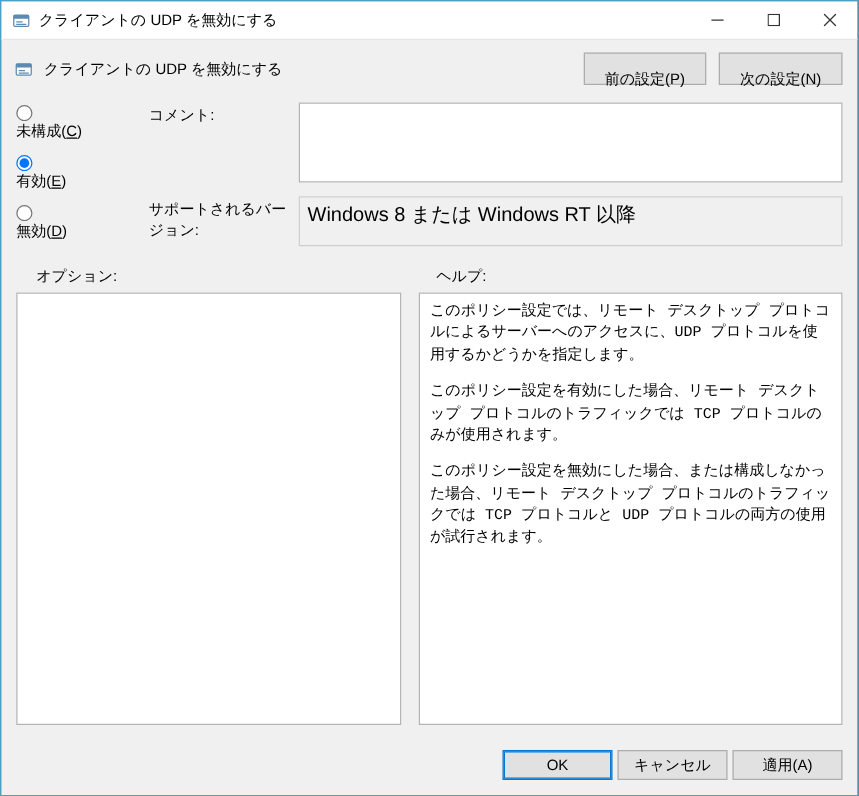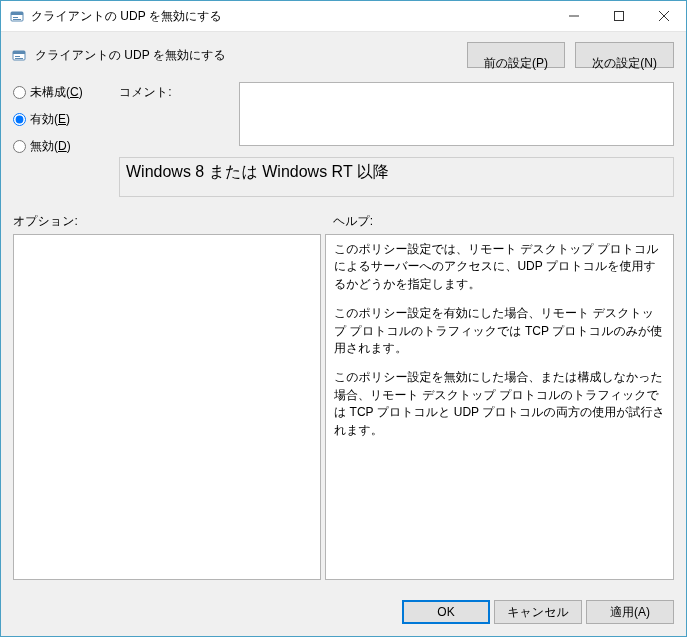--- a/index.html
+++ b/index.html
@@ -82,23 +82,24 @@
   .cfgrow {
     display: flex;
     padding: 8px 12px 4px 12px;
   }
   .cfgrow .radios {
     width: 78px;
     padding-top: 2px;
   }
   .radio {
     display: flex;
-    align-items: center;
+    align-items: flex-start;
     margin-bottom: 10px;
     font-size: 12px;
+    flex-direction: column;
   }
   .radio input { margin: 0 4px 0 0; }
   .radio .ul { text-decoration: underline; }
   .cfgrow .commentcol {
     flex: 1;
     display: flex;
     flex-direction: column;
     margin-left: 28px;
   }
   .labelrow {
@@ -134,30 +135,31 @@
     padding: 4px 6px;
     overflow-y: scroll;
     font-size: 16px;
   }
 
   
   .ohlabels {
     display: flex;
     padding: 4px 12px 2px 12px;
   }
-  .ohlabels .l { width: 320px; }
+  .ohlabels .l { width: 320px; margin-left: 16px; }
   .ohlabels .r { flex:1; }
 
   
   .panels {
     flex: 1;
     display: flex;
     padding: 2px 12px 10px 12px;
-    gap: 4px;
+    gap: 14px;
     min-height: 0;
+    font-family: Liberation Mono, monospace;
   }
   .panel {
     border: 1px solid #b4b4b4;
     background: #fff;
     box-sizing: border-box;
     padding: 6px 8px;
     font-size: 12px;
     overflow: auto;
   }
   .panel.options { width: 308px; }
@@ -253,20 +255,21 @@
         </label>
       </div>
       <div class="commentcol">
         <div class="labelrow">
           <div class="lbl">コメント:</div>
           <div class="field">
             <textarea class="comment" style=""></textarea>
           </div>
         </div>
         <div class="labelrow">
+          <div class="lbl">サポートされるバージョン:</div>
           <div class="field">
             <div class="supported">
               <span>Windows 8 または Windows RT 以降</span>
             </div>
           </div>
         </div>
       </div>
     </div>
 
     <div class="ohlabels">

